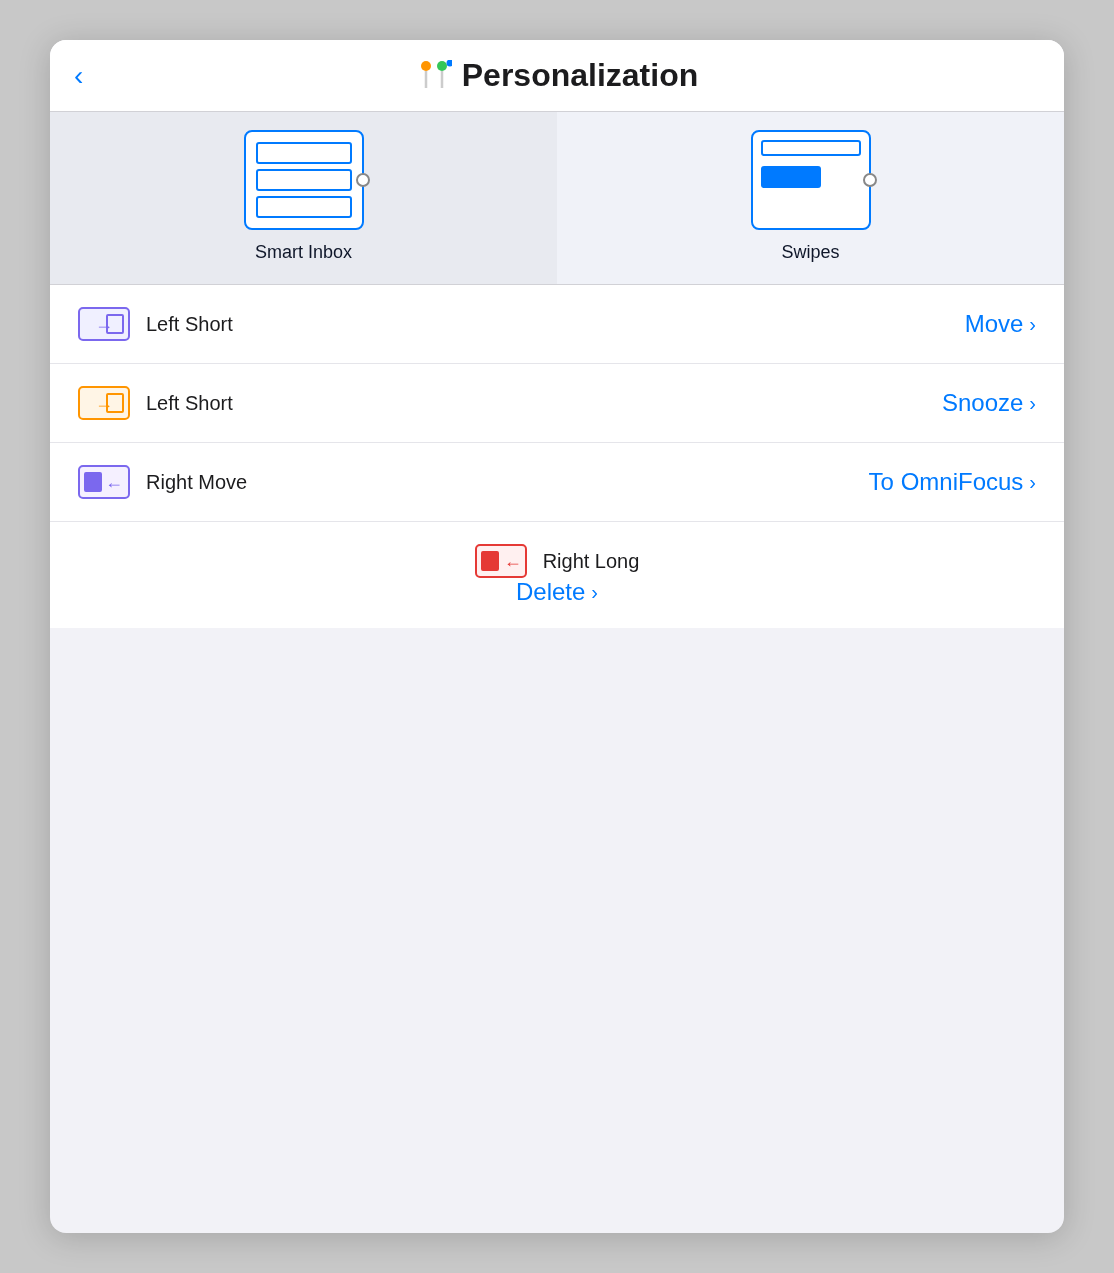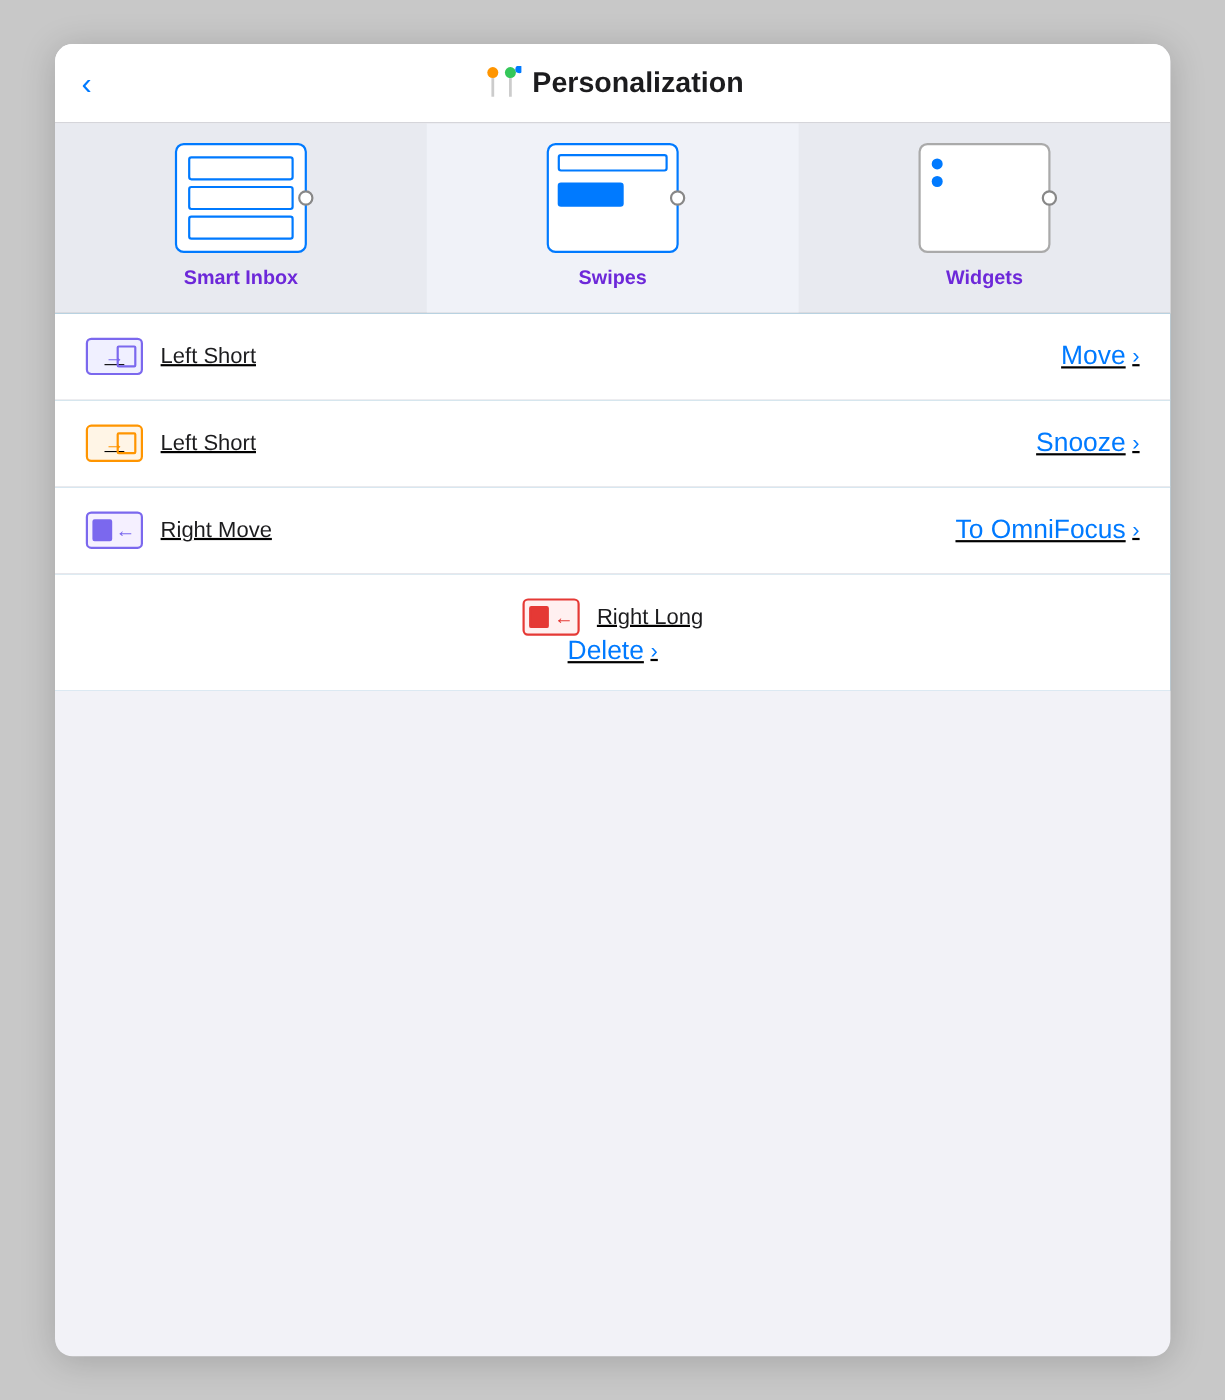--- a/index.html
+++ b/index.html
@@ -46,21 +46,21 @@
       display: flex;
       align-items: center;
       gap: 10px;
     }
     .header-icon {
       display: flex;
       align-items: center;
       gap: 3px;
     }
     .header-title {
-      font-size: 26px;
+      font-size: 32px;
       font-weight: 600;
       color: #1c1c1e;
     }
     
     .tabs-row {
       display: flex;
       background: #e8eaf0;
       border-bottom: 1px solid #d1d1d6;
     }
     .tab {
@@ -73,22 +73,22 @@
       cursor: pointer;
       border-bottom: 3px solid transparent;
       gap: 12px;
     }
     .tab.active {
       background: #f0f2f8;
       border-bottom: 3px solid transparent;
     }
     .tab-label {
       font-size: 18px;
-      font-weight: 700;
-      color: #6d28d9;
+      font-weight: 400;
+      color: #0f172a;
       text-align: center;
     }
     
     .tab-icon-smart {
       width: 120px;
       height: 100px;
       border: 2px solid #007aff;
       border-radius: 8px;
       background: #fff;
       padding: 10px;
@@ -177,23 +177,22 @@
       top: 50%;
       transform: translateY(-50%);
       width: 14px;
       height: 14px;
       border-radius: 50%;
       border: 2px solid #888;
       background: #fff;
     }
     
     .content {
-      background: #0369a1;
+      background: #fdba74;
       margin: 0;
-      text-decoration: underline;
     }
     
     .swipe-row {
       display: flex;
       align-items: center;
       justify-content: space-between;
       padding: 22px 28px;
       border-bottom: 1px solid #e5e5ea;
       background: #fff;
     }
@@ -367,28 +366,20 @@
 
     <div class="tab active">
       <div class="tab-icon-swipes">
         <div class="top-rect"></div>
         <div class="blue-bar"></div>
         <div class="knob"></div>
       </div>
       <span class="tab-label">Swipes</span>
     </div>
 
-    <div class="tab">
-      <div class="tab-icon-widgets">
-        <div class="dot1"></div>
-        <div class="dot2"></div>
-        <div class="knob"></div>
-      </div>
-      <span class="tab-label">Widgets</span>
-    </div>
   </div>
 
   <div class="content">
 
     <div class="swipe-row">
       <div class="swipe-left">
         <div class="swipe-icon icon-left-short">
           <div class="icon-rect"></div>
         </div>
         <span class="swipe-label">Left Short</span>

